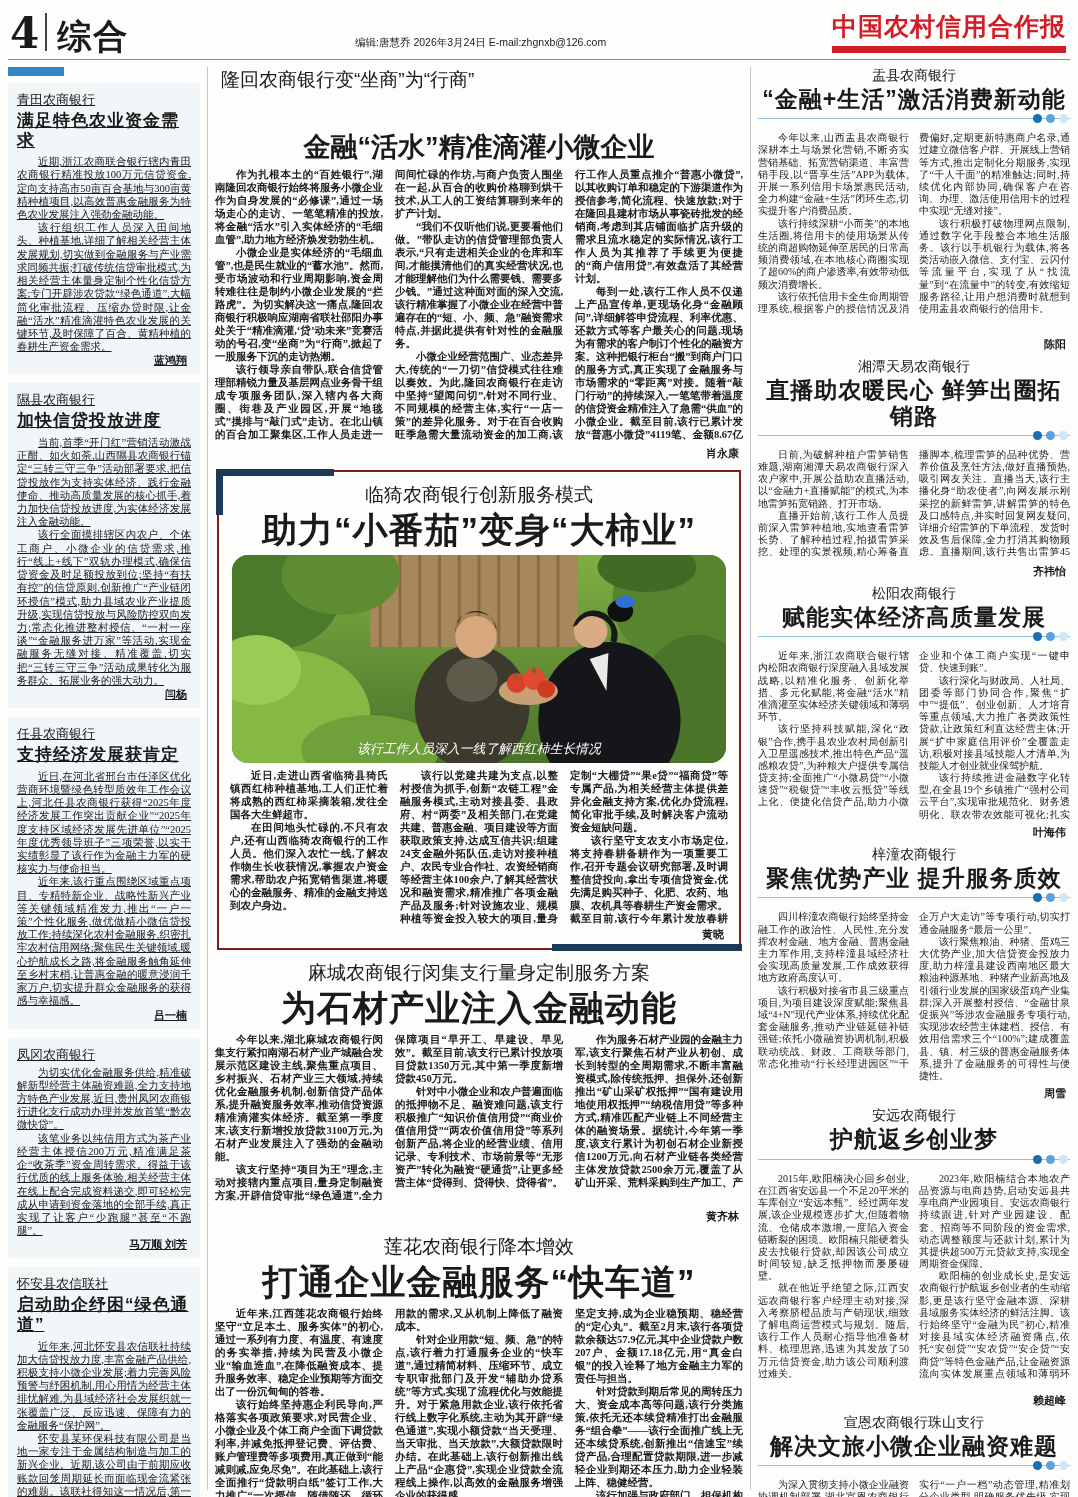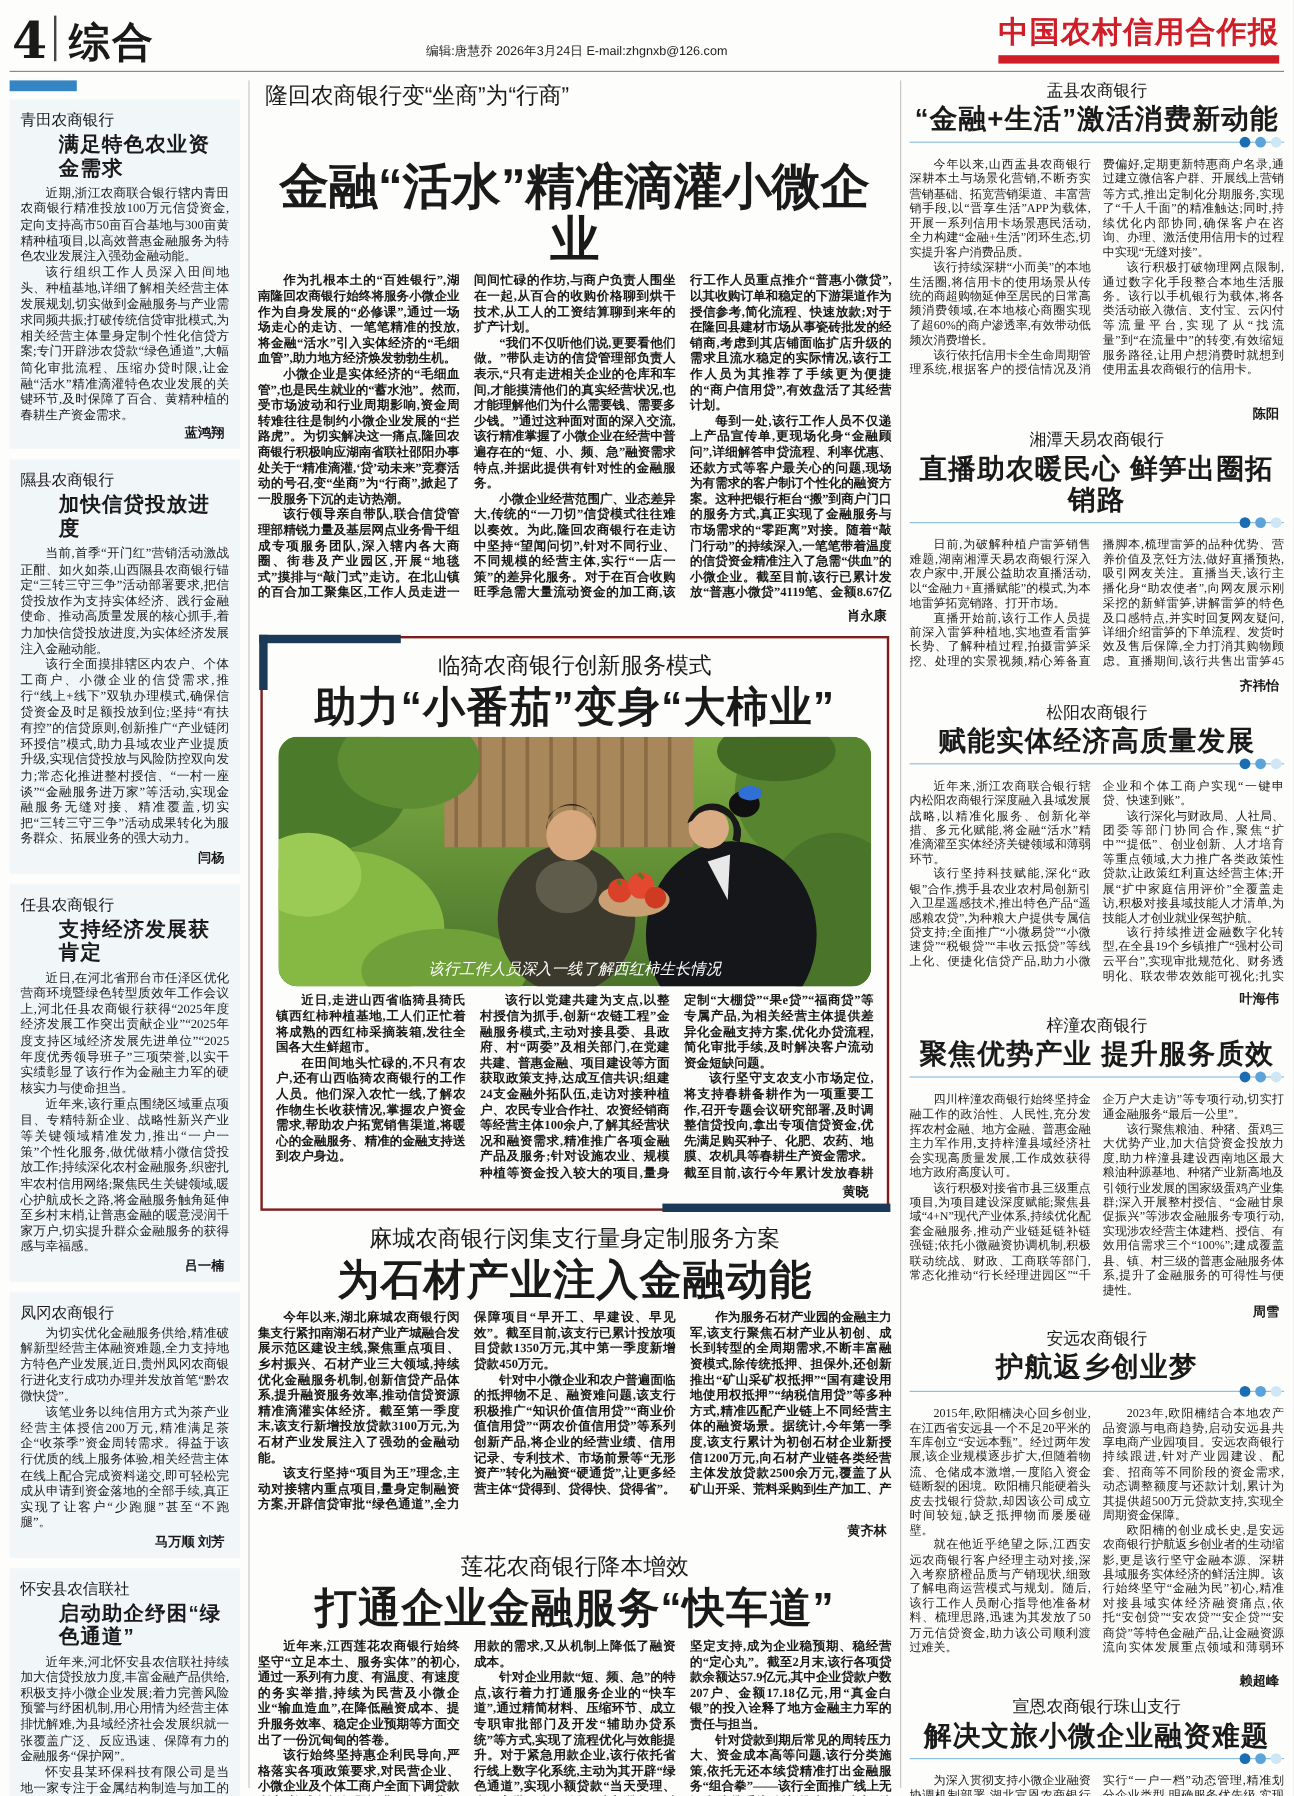--- a/index.html
+++ b/index.html
@@ -19,39 +19,39 @@
   .section { font-size:34px; font-weight:900; font-family:"Liberation Sans", sans-serif;
              line-height:1; letter-spacing:2px; }
   .hmid { font-size:10.5px; color:#222; padding-bottom:3px; font-family:"Liberation Sans", sans-serif; }
   .hright { text-align:right; }
   .masthead { font-size:25px; font-weight:900; font-family:"Liberation Sans", sans-serif;
               letter-spacing:1px; }
   .masthead-bar { height:7px; margin-top:3px; }
   
   .content { display:flex; padding-top:7px; height:1430px; }
   .vdiv { width:1px; background:#c8c8c8; margin:0 7px; }
-  .col-left { width:192px; flex:none; }
+  .col-left { width:192px; flex:none;text-decoration:underline; }
   .col-center { width:528px; flex:none; }
   .col-right { flex:1; min-width:0; }
   .byline { text-align:right; font-weight:bold; font-size:11px; padding-right:4px; }
   p.para { text-indent:2em; text-align:justify; }
   
   .accent-bar { width:56px; height:9px; margin:0 0 7px 0; }
   .l-art { background:#f1f6f9; padding:8px 9px 6px; margin-bottom:9px; }
   .l-bank { font-size:13px; font-family:"Liberation Sans", sans-serif; margin-bottom:2px; }
   .l-title { font-size:17px; font-weight:900; font-family:"Liberation Sans", sans-serif;
-             letter-spacing:1px; margin-bottom:5px; line-height:1.15;margin-left:32px; }
+             letter-spacing:1px; margin-bottom:5px; line-height:1.15; }
   .l-body { font-size:10.5px; line-height:1.26; }
   
   .c-kicker { font-size:19px; font-family:"Liberation Sans", sans-serif; text-align:left;
               padding-left:6px; margin-bottom:3px; }
   .c-kicker.centered { text-align:center; padding-left:0; }
   .c-headline { font-family:"Liberation Sans", sans-serif; font-weight:900; line-height:1.08;
                 text-align:center; letter-spacing:0; }
-  .hl-lead { font-size:41px;margin-top:40px; }
+  .hl-lead { font-size:27px;margin-top:40px; }
   .hl-mid  { font-size:35px; letter-spacing:1px; }
   .body3 { column-count:3; column-gap:12px; font-size:10.5px; line-height:1.24; overflow:hidden; margin-top:6px;font-weight:bold; }
   .h-lead { height:278px; }
   .h-box  { height:158px; }
   .h-stone{ height:176px; }
   .h-lotus{ height:234px; }
   .box { border:2px solid #7f1d1d; margin:9px 2px 2px; padding:10px 11px 6px; position:relative; }
   .corner { position:absolute; background:#1b3a57; }
   .c-tl-h { top:-3px; left:-3px; width:118px; height:7px; }
   .c-tl-v { top:-3px; left:-3px; width:7px; height:46px; }

